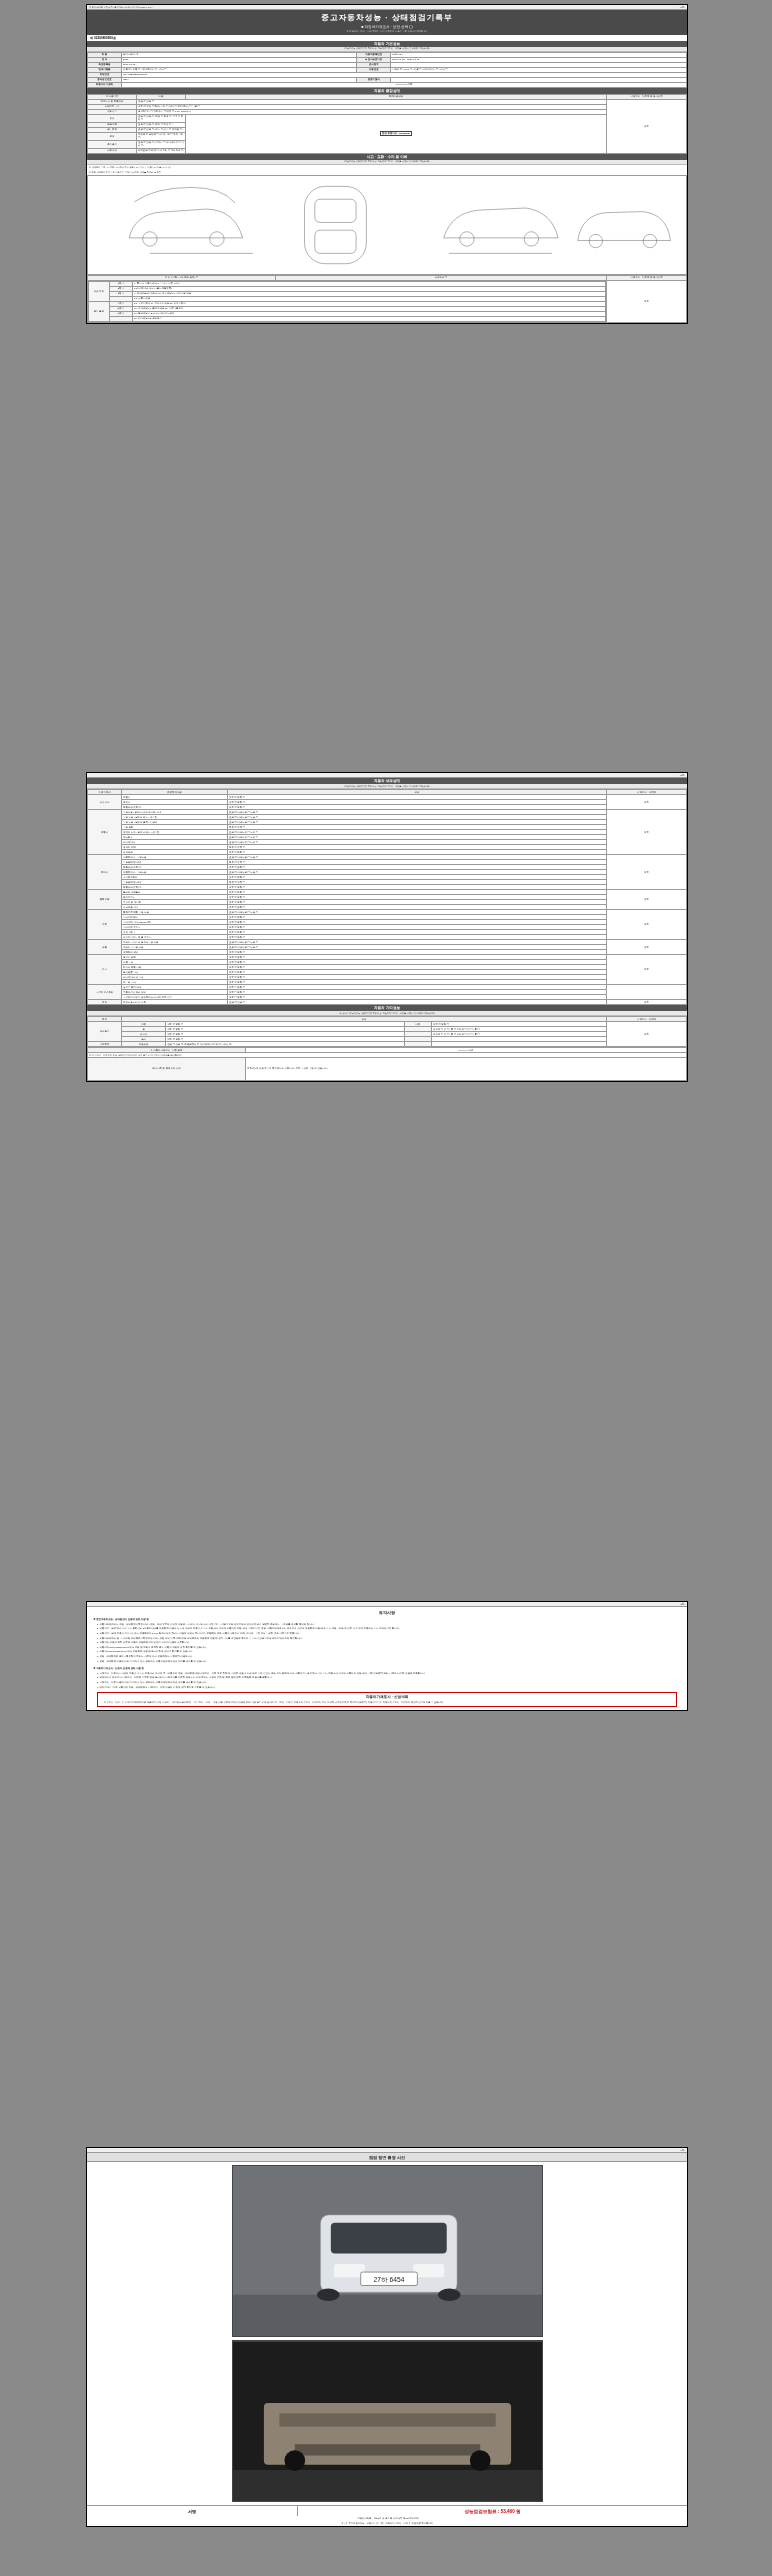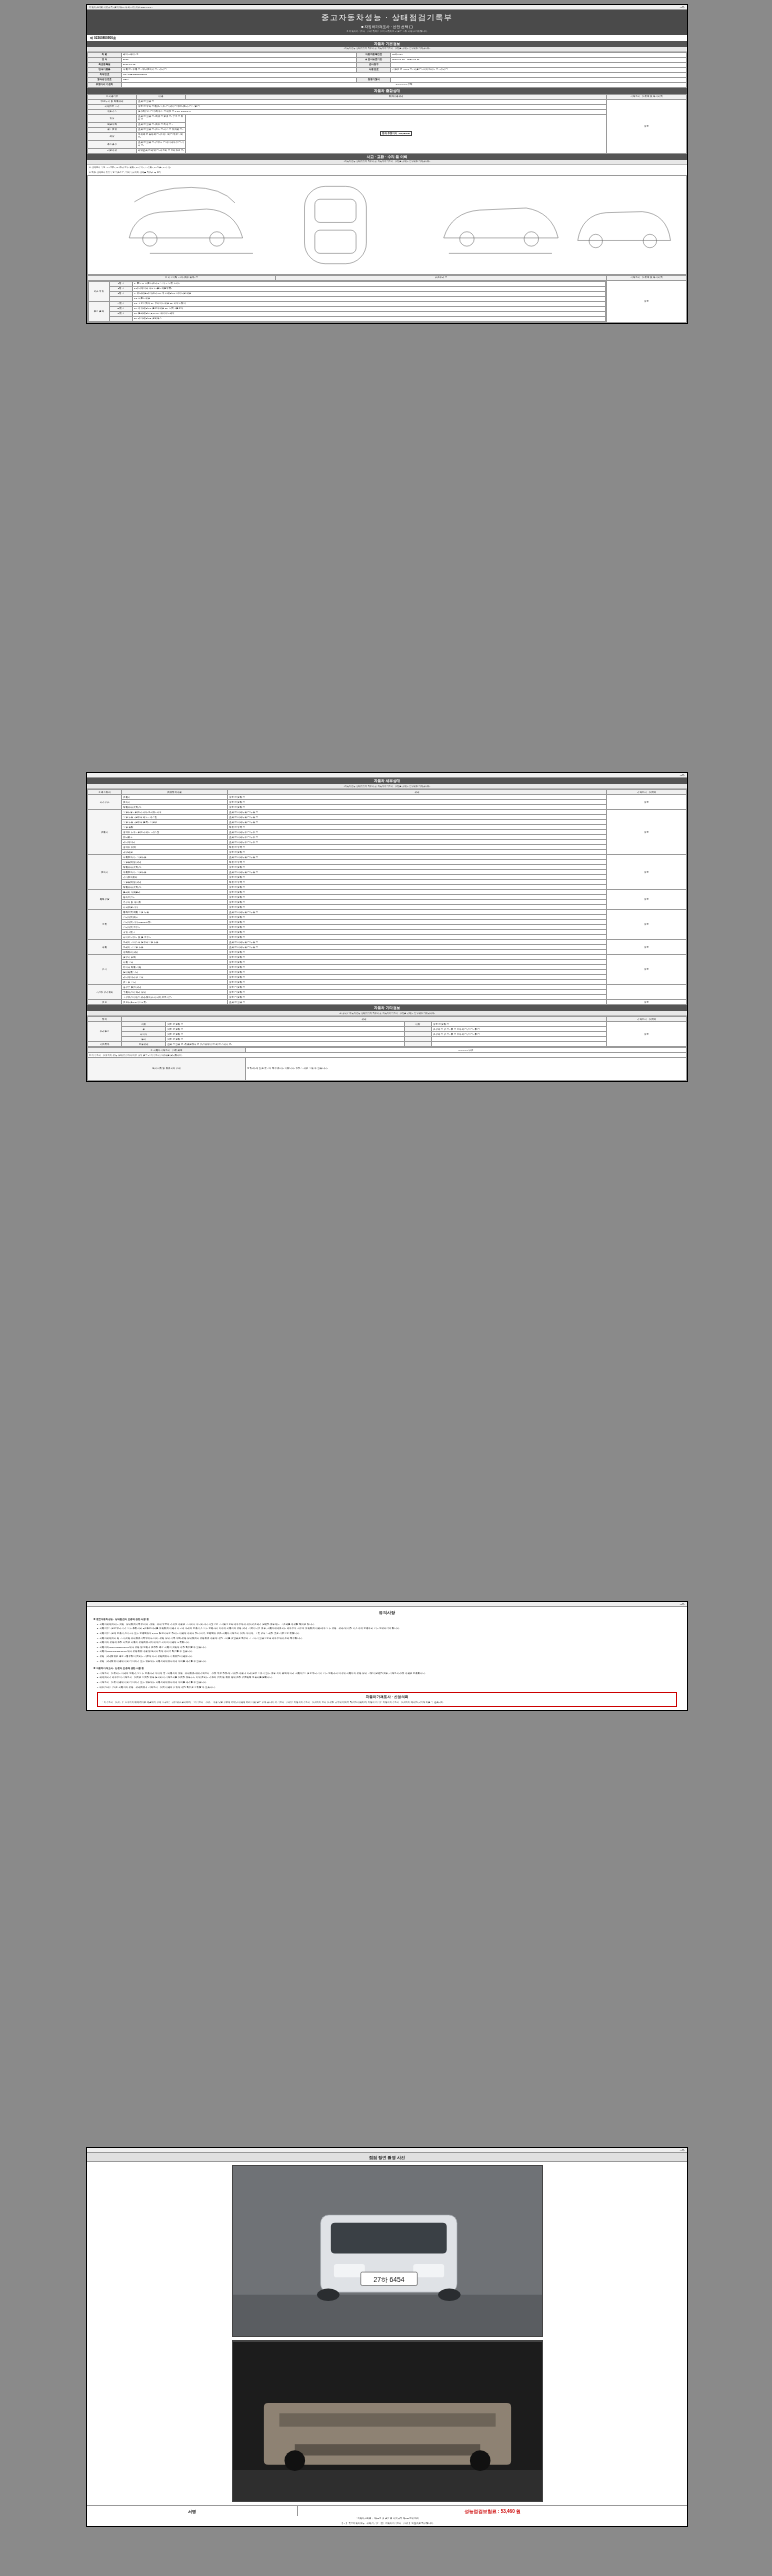--- a/index.html
+++ b/index.html
@@ -6,21 +6,21 @@
   body{font-family:"Liberation Sans","DejaVu Sans",sans-serif;font-size:2.6px;color:#111;}
   #page{width:773px;height:2576px;position:relative;background:#8a8a8a;}
   .sheet{background:#fff;border:0.5px solid #000;margin:0 auto;box-sizing:border-box;}
   .s1{width:602px;position:absolute;left:86px;top:4.1px;}
   .s2{width:602px;position:absolute;left:86px;top:772px;}
   .s3{width:602px;position:absolute;left:86px;top:1601px;}
   .s4{width:602px;position:absolute;left:86px;top:2147px;}
   .tiny{font-size:2.3px;}
   .topbar{display:flex;justify-content:space-between;align-items:center;background:#efefef;border-bottom:0.5px solid #999;padding:0.5px 2.1px;font-size:2.3px;color:#333;}
   .hdr{background:#4a4a4a;color:#fff;text-align:center;padding:3.1px 0 2.1px;}
-  .hdr h1{margin:0;font-size:7.7px;letter-spacing:1px;font-weight:normal;}
+  .hdr h1{margin:0;font-size:7.7px;letter-spacing:1px;font-weight:bold;}
   .hdr h2{margin:1.5px 0 0;font-size:3.6px;font-weight:normal;}
   .hdr .sub{margin-top:1px;font-size:2.3px;color:#ddd;}
   .idline{background:#fff;padding:1px 3.1px;font-size:3.1px;font-weight:bold;}
   .secbar{background:#555;color:#fff;text-align:center;font-size:3.6px;padding:1px 0;font-weight:bold;}
   .secnote{background:#e8e8e8;text-align:center;font-size:2.2px;padding:0.5px 0;border-bottom:0.5px solid #bbb;}
   table{border-collapse:collapse;width:100%;font-size:2.4px;}
   td,th{border:0.5px solid #9a9a9a;padding:0.5px 1px;vertical-align:middle;}
   .lbl{background:#ededed;text-align:center;font-weight:bold;width:31px;}
   .lbl2{background:#f5f5f5;text-align:center;}
   .ctr{text-align:center;}

